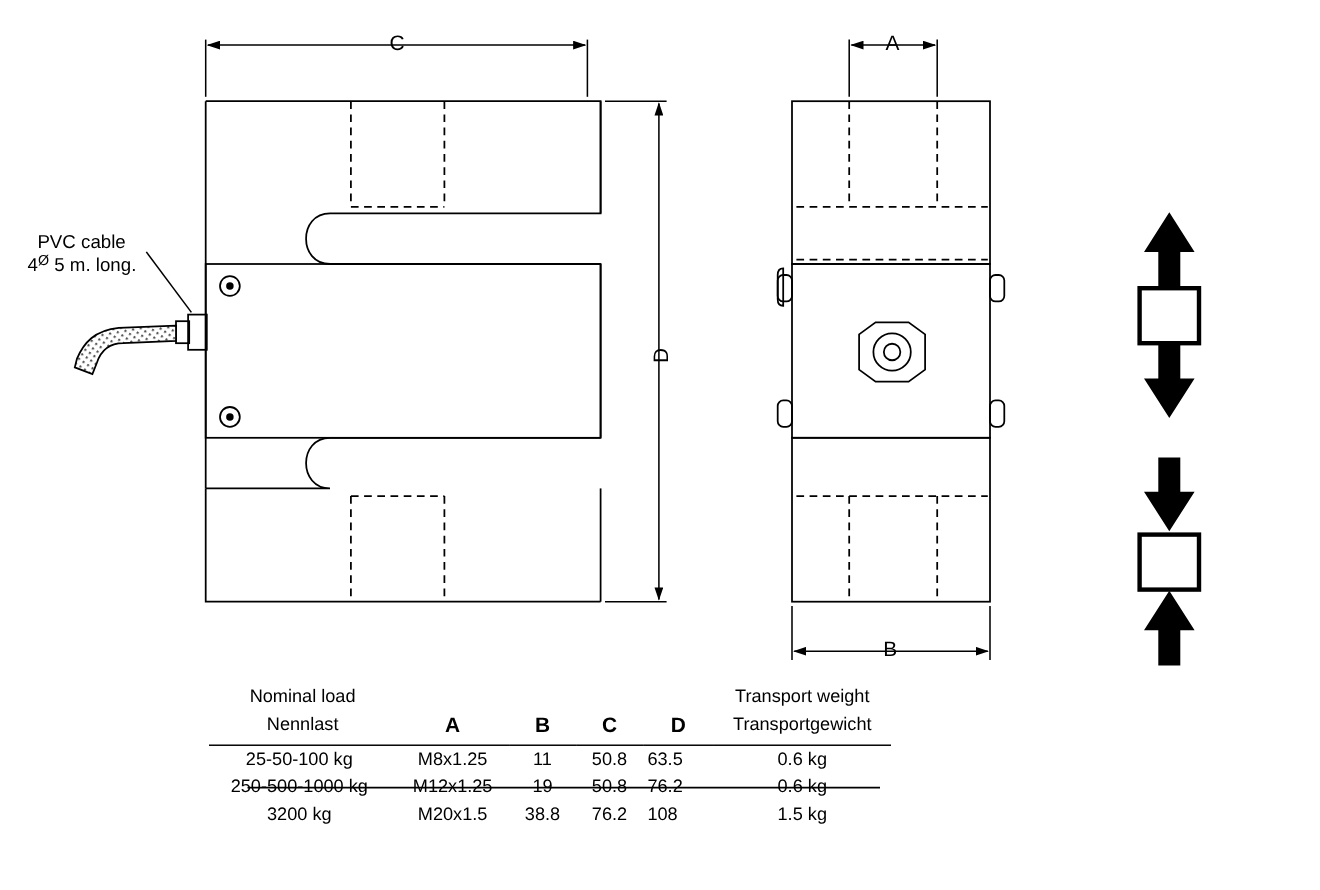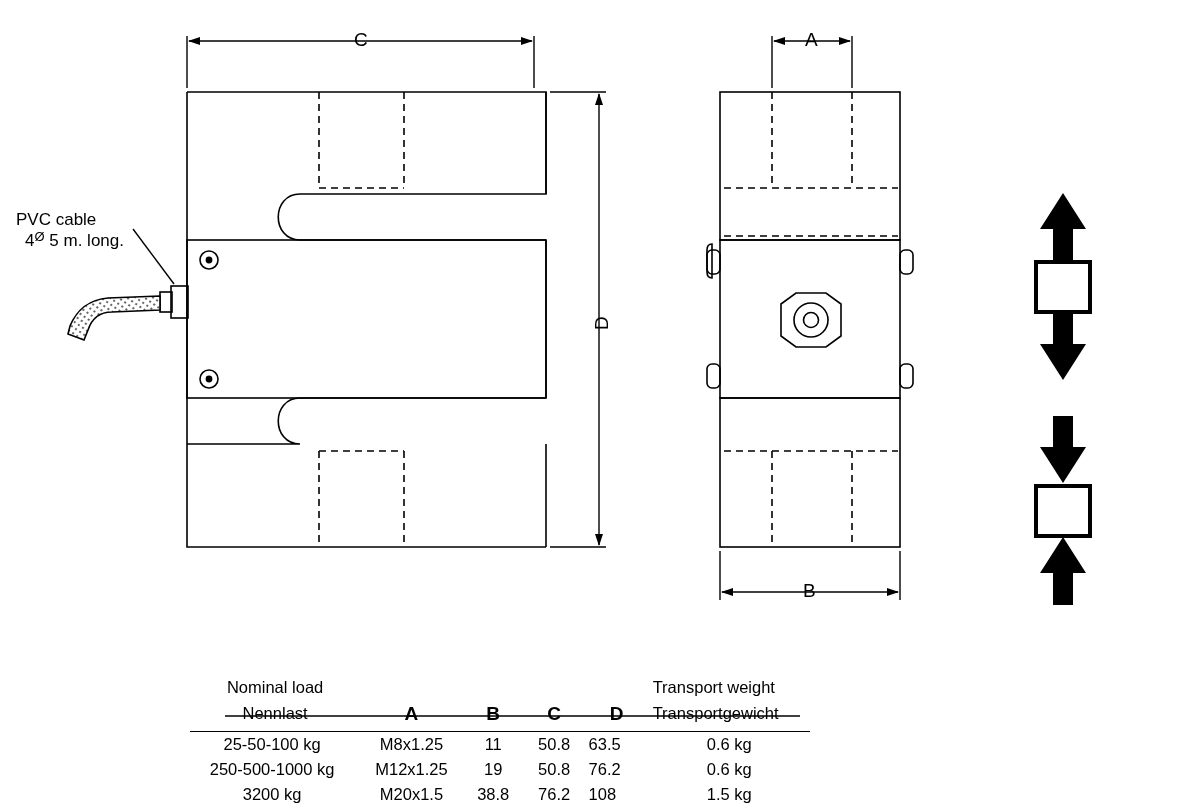--- a/index.html
+++ b/index.html
@@ -33,21 +33,21 @@
   }
   .lbl.big { font-size: 19px; }
   .vert {
     transform: rotate(-90deg);
     transform-origin: left top;
   }
   
   #spec-table {
     position: absolute;
     left: 190px;
-    top: 675px;
+    top: 621px;
     width: 620px;
     border-collapse: collapse;
     font-size: 16.5px;
   }
   #spec-table td, #spec-table th {
     padding: 1px 4px;
     font-weight: normal;
     vertical-align: bottom;
   }
   #spec-table .hdr-cell {
@@ -55,21 +55,21 @@
     font-weight: bold;
     font-size: 19px;
     padding-bottom: 2px;
   }
   #spec-table .hdr-left {
     text-align: center;
     font-size: 16.5px;
     line-height: 1.45;
   }
   #spec-table .hdr-right {
-    text-align: left;
+    text-align: center;
     font-size: 16.5px;
     line-height: 1.45;
   }
   #spec-table tbody tr td {
     padding-top: 3px;
     padding-bottom: 3px;
   }
   #spec-table .c-load { text-align: center; width: 180px; padding-right: 10px;}
   #spec-table .c-a { text-align: center; width: 100px; }
   #spec-table .c-b { text-align: center; width: 58px; }
@@ -213,21 +213,21 @@
       <path d="M1063,483 L1086,447 L1073,447 L1073,416 L1053,416 L1053,447 L1040,447 Z" fill="#000"></path>
       <rect x="1036" y="486" width="54" height="50" fill="#ffffff" stroke="#000" stroke-width="4"></rect>
       <path d="M1063,537 L1086,573 L1073,573 L1073,605 L1053,605 L1053,573 L1040,573 Z" fill="#000"></path>
     </g>
 
     <g stroke="#000" stroke-width="1.6">
       <line x1="225" y1="716" x2="800" y2="716"></line>
     </g>
   </svg>
 
-  <div class="lbl" style="left:16px; top:209px;">PVC cable</div>
+  <div class="lbl" style="left:34px; top:209px;">PVC cable</div>
   <div class="lbl" style="left:25px; top:230px;">
     <span>4</span><span style="font-size:13px; position:relative; top:-5px;">Ø</span><span> 5 m. long.</span>
   </div>
 
   <div class="lbl big" style="left:354px; top:28px;">C</div>
 
   <div class="lbl big vert" style="left:590px; top:330px;">D</div>
 
   <div class="lbl big" style="left:805px; top:28px;">A</div>
 

